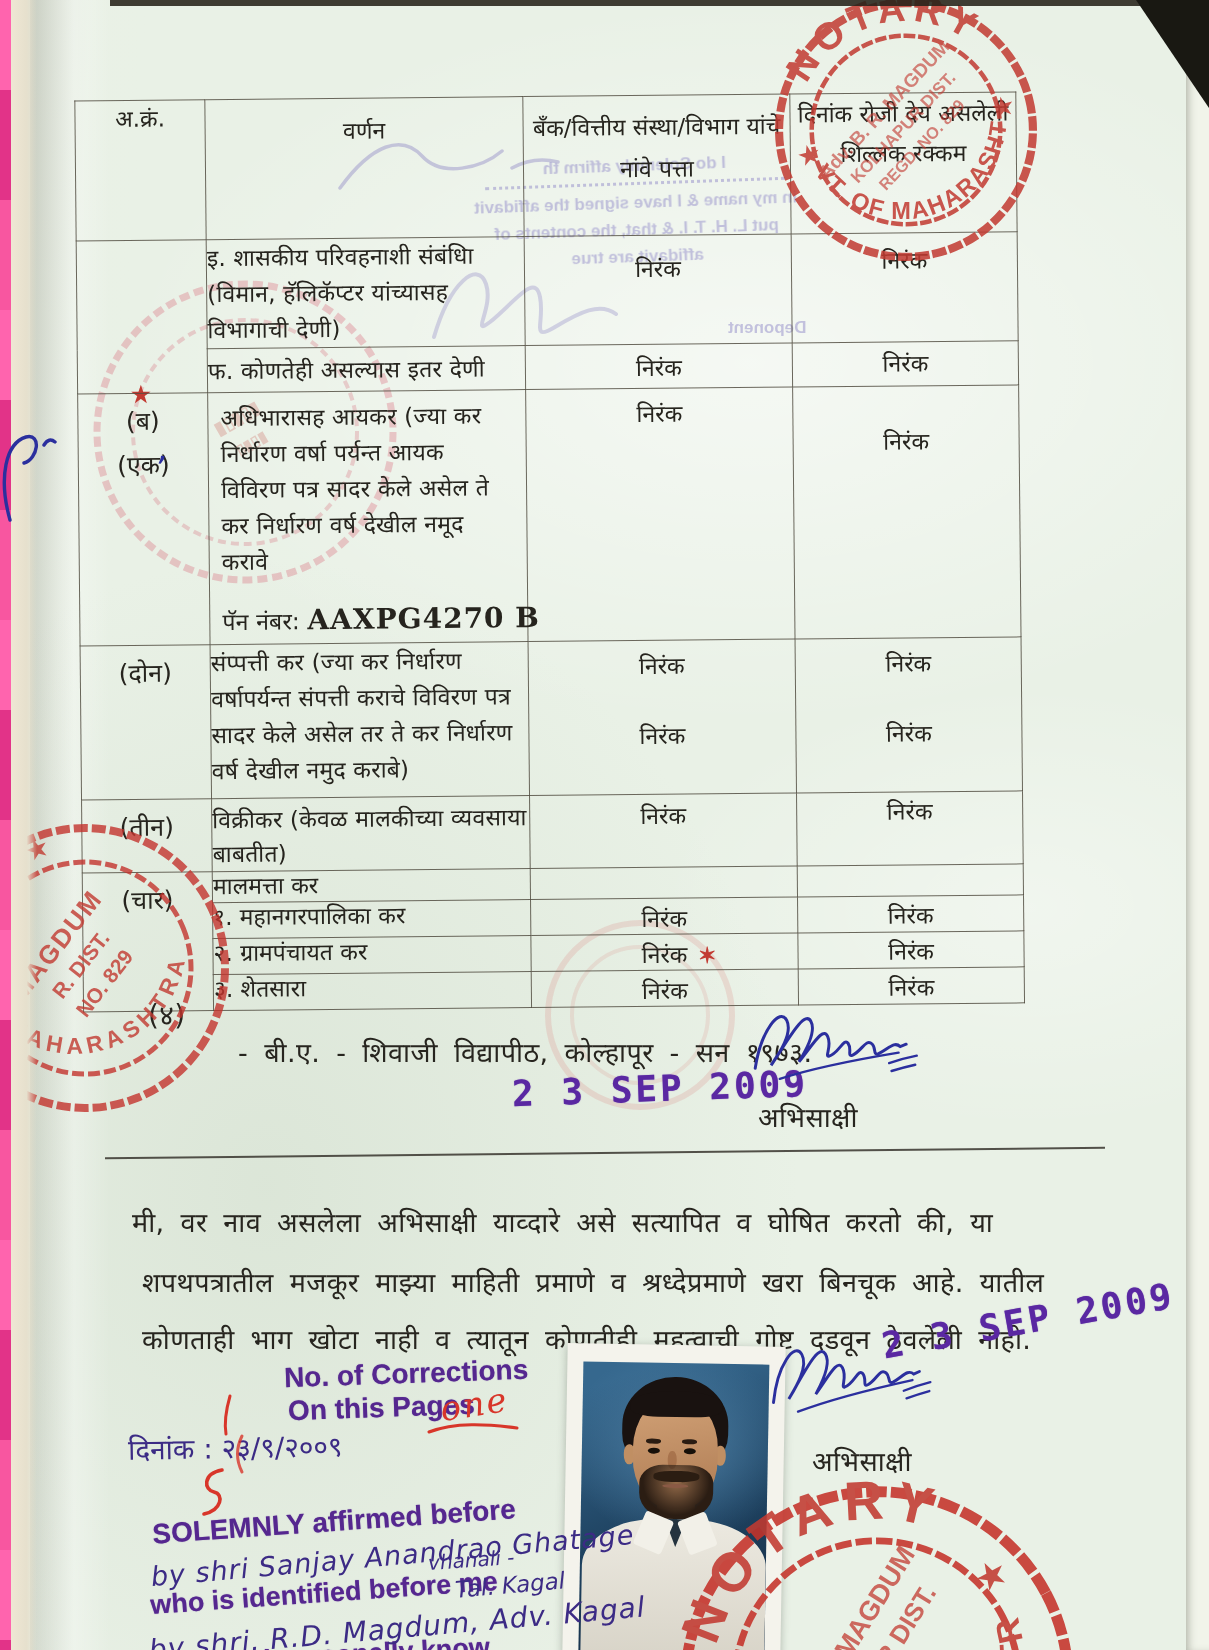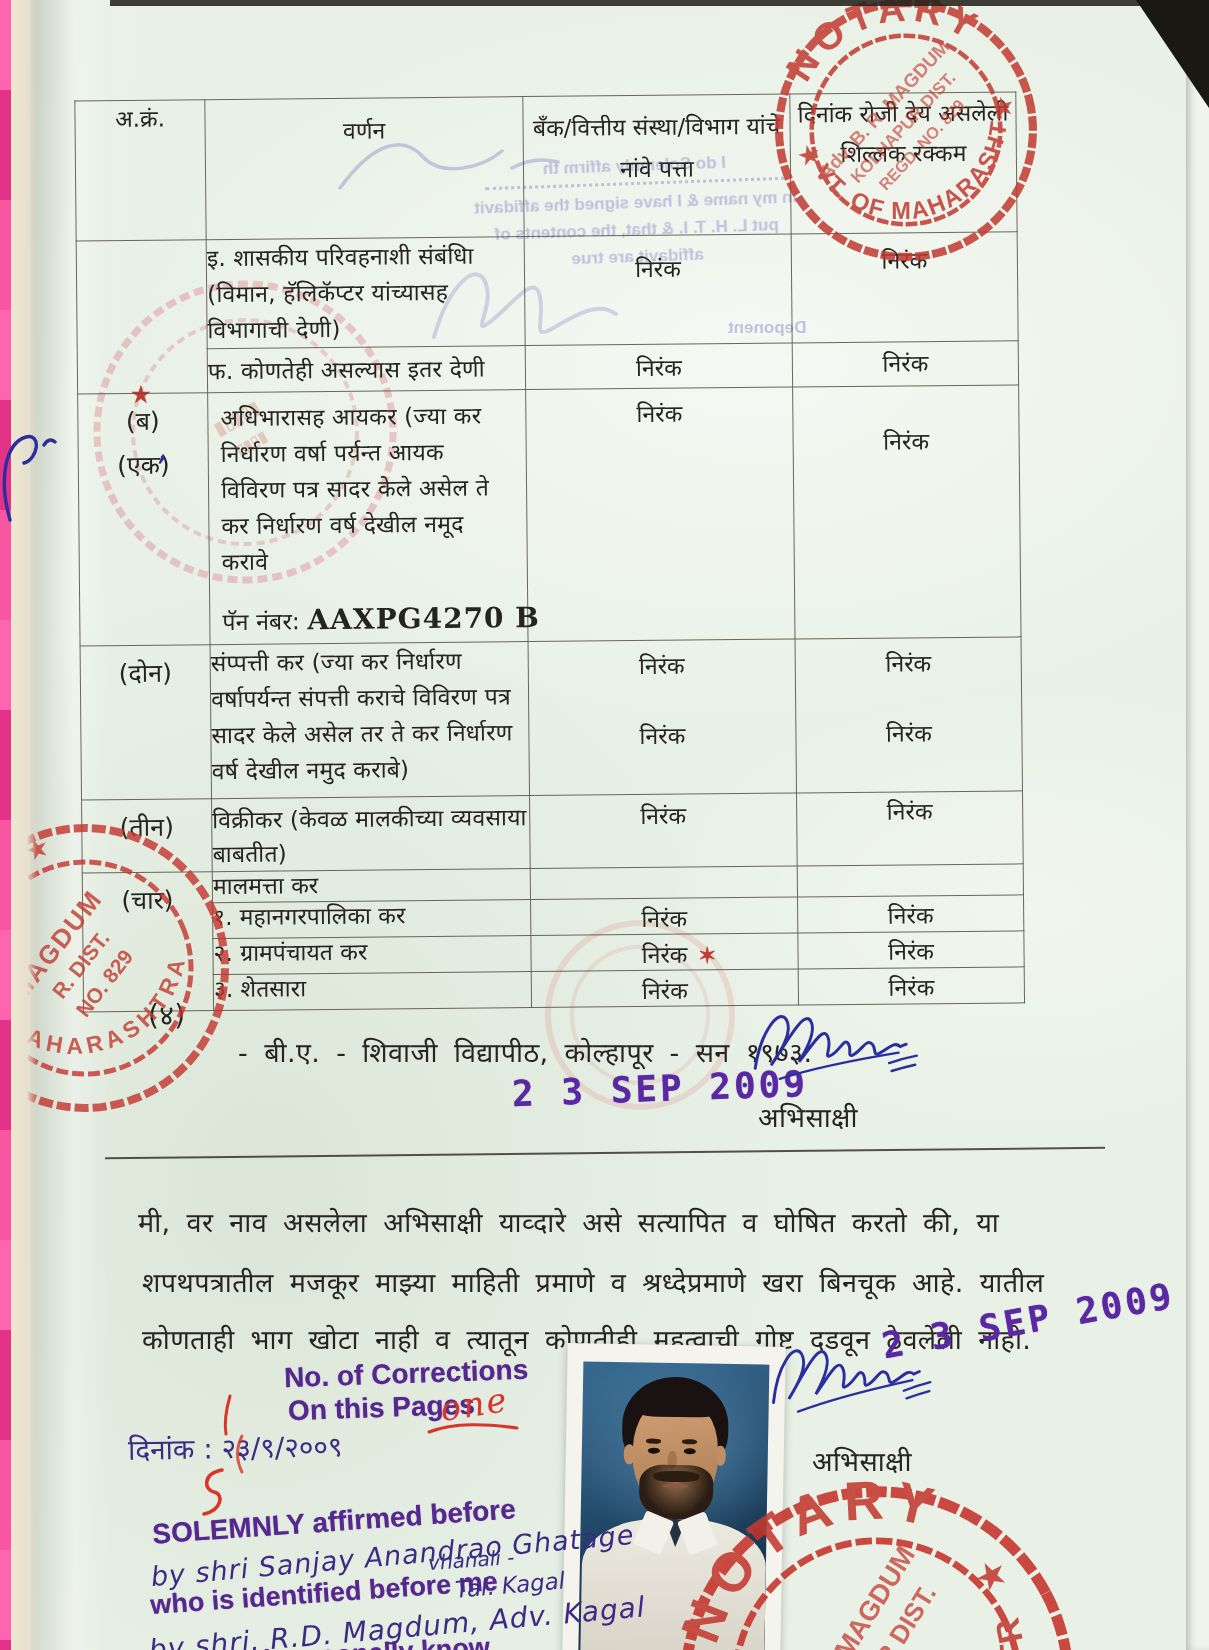--- a/index.html
+++ b/index.html
@@ -237,21 +237,21 @@
         <path d="M6,68 C14,30 34,8 40,22 C46,36 28,58 22,66 C40,42 58,12 64,24 C70,36 54,58 50,64 C66,46 76,30 80,40 C84,50 76,60 80,60 C90,58 96,42 100,48 C104,54 98,62 104,60 C114,56 118,44 124,50 C128,54 124,62 130,60 C140,56 146,48 152,54 L158,52" fill="none" stroke="#2b2f9e" stroke-width="3" stroke-linecap="round"></path>
         <path d="M30,80 C60,72 96,66 150,60 M140,70 q14,-4 28,-6 M142,78 q12,-3 24,-5" fill="none" stroke="#2b2f9e" stroke-width="2.4" stroke-linecap="round"></path>
       </g>
     </defs>
     <use href="#sigp"></use>
   </svg>
   <div class="abs bigmar" style="left:758px;top:1098px;font-size:27px">अभिसाक्षी</div>
 
   <div class="abs rule" style="left:105px;top:1152px;width:1000px;transform:rotate(-.6deg)"></div>
 
-  <div class="abs bigmar" style="left:138px;top:1203px;width:935px">मी, वर नाव असलेला अभिसाक्षी याव्दारे असे सत्यापित व घोषित करतो की, या</div>
+  <div class="abs bigmar" style="left:132px;top:1203px;width:935px">मी, वर नाव असलेला अभिसाक्षी याव्दारे असे सत्यापित व घोषित करतो की, या</div>
   <div class="abs bigmar" style="left:142px;top:1320px;width:935px">कोणताही भाग खोटा नाही व त्यातून कोणतीही महत्वाची गोष्ट दडवून ठेवलेली नाही.</div>
   <div class="abs bigmar" style="left:142px;top:1263px;width:935px">शपथपत्रातील मजकूर माझ्या माहिती प्रमाणे व श्रध्देप्रमाणे खरा बिनचूक आहे. यातील</div>
 
   <div class="abs pstamp" style="left:284px;top:1358px;font-size:28px;transform:rotate(-2deg)">No. of Corrections</div>
   <div class="abs pstamp" style="left:288px;top:1392px;font-size:28px;transform:rotate(-2deg)">On this Pages</div>
   <div class="abs hand-red" style="left:440px;top:1384px;font-size:34px;transform:rotate(-9deg);letter-spacing:2px">one</div>
   <svg class="abs" style="left:425px;top:1418px;width:98px;height:20px;z-index:9" viewBox="0 0 98 20">
     <path d="M4,14 C30,4 62,6 92,10" fill="none" stroke="#d8362a" stroke-width="3" stroke-linecap="round"></path>
   </svg>
 

